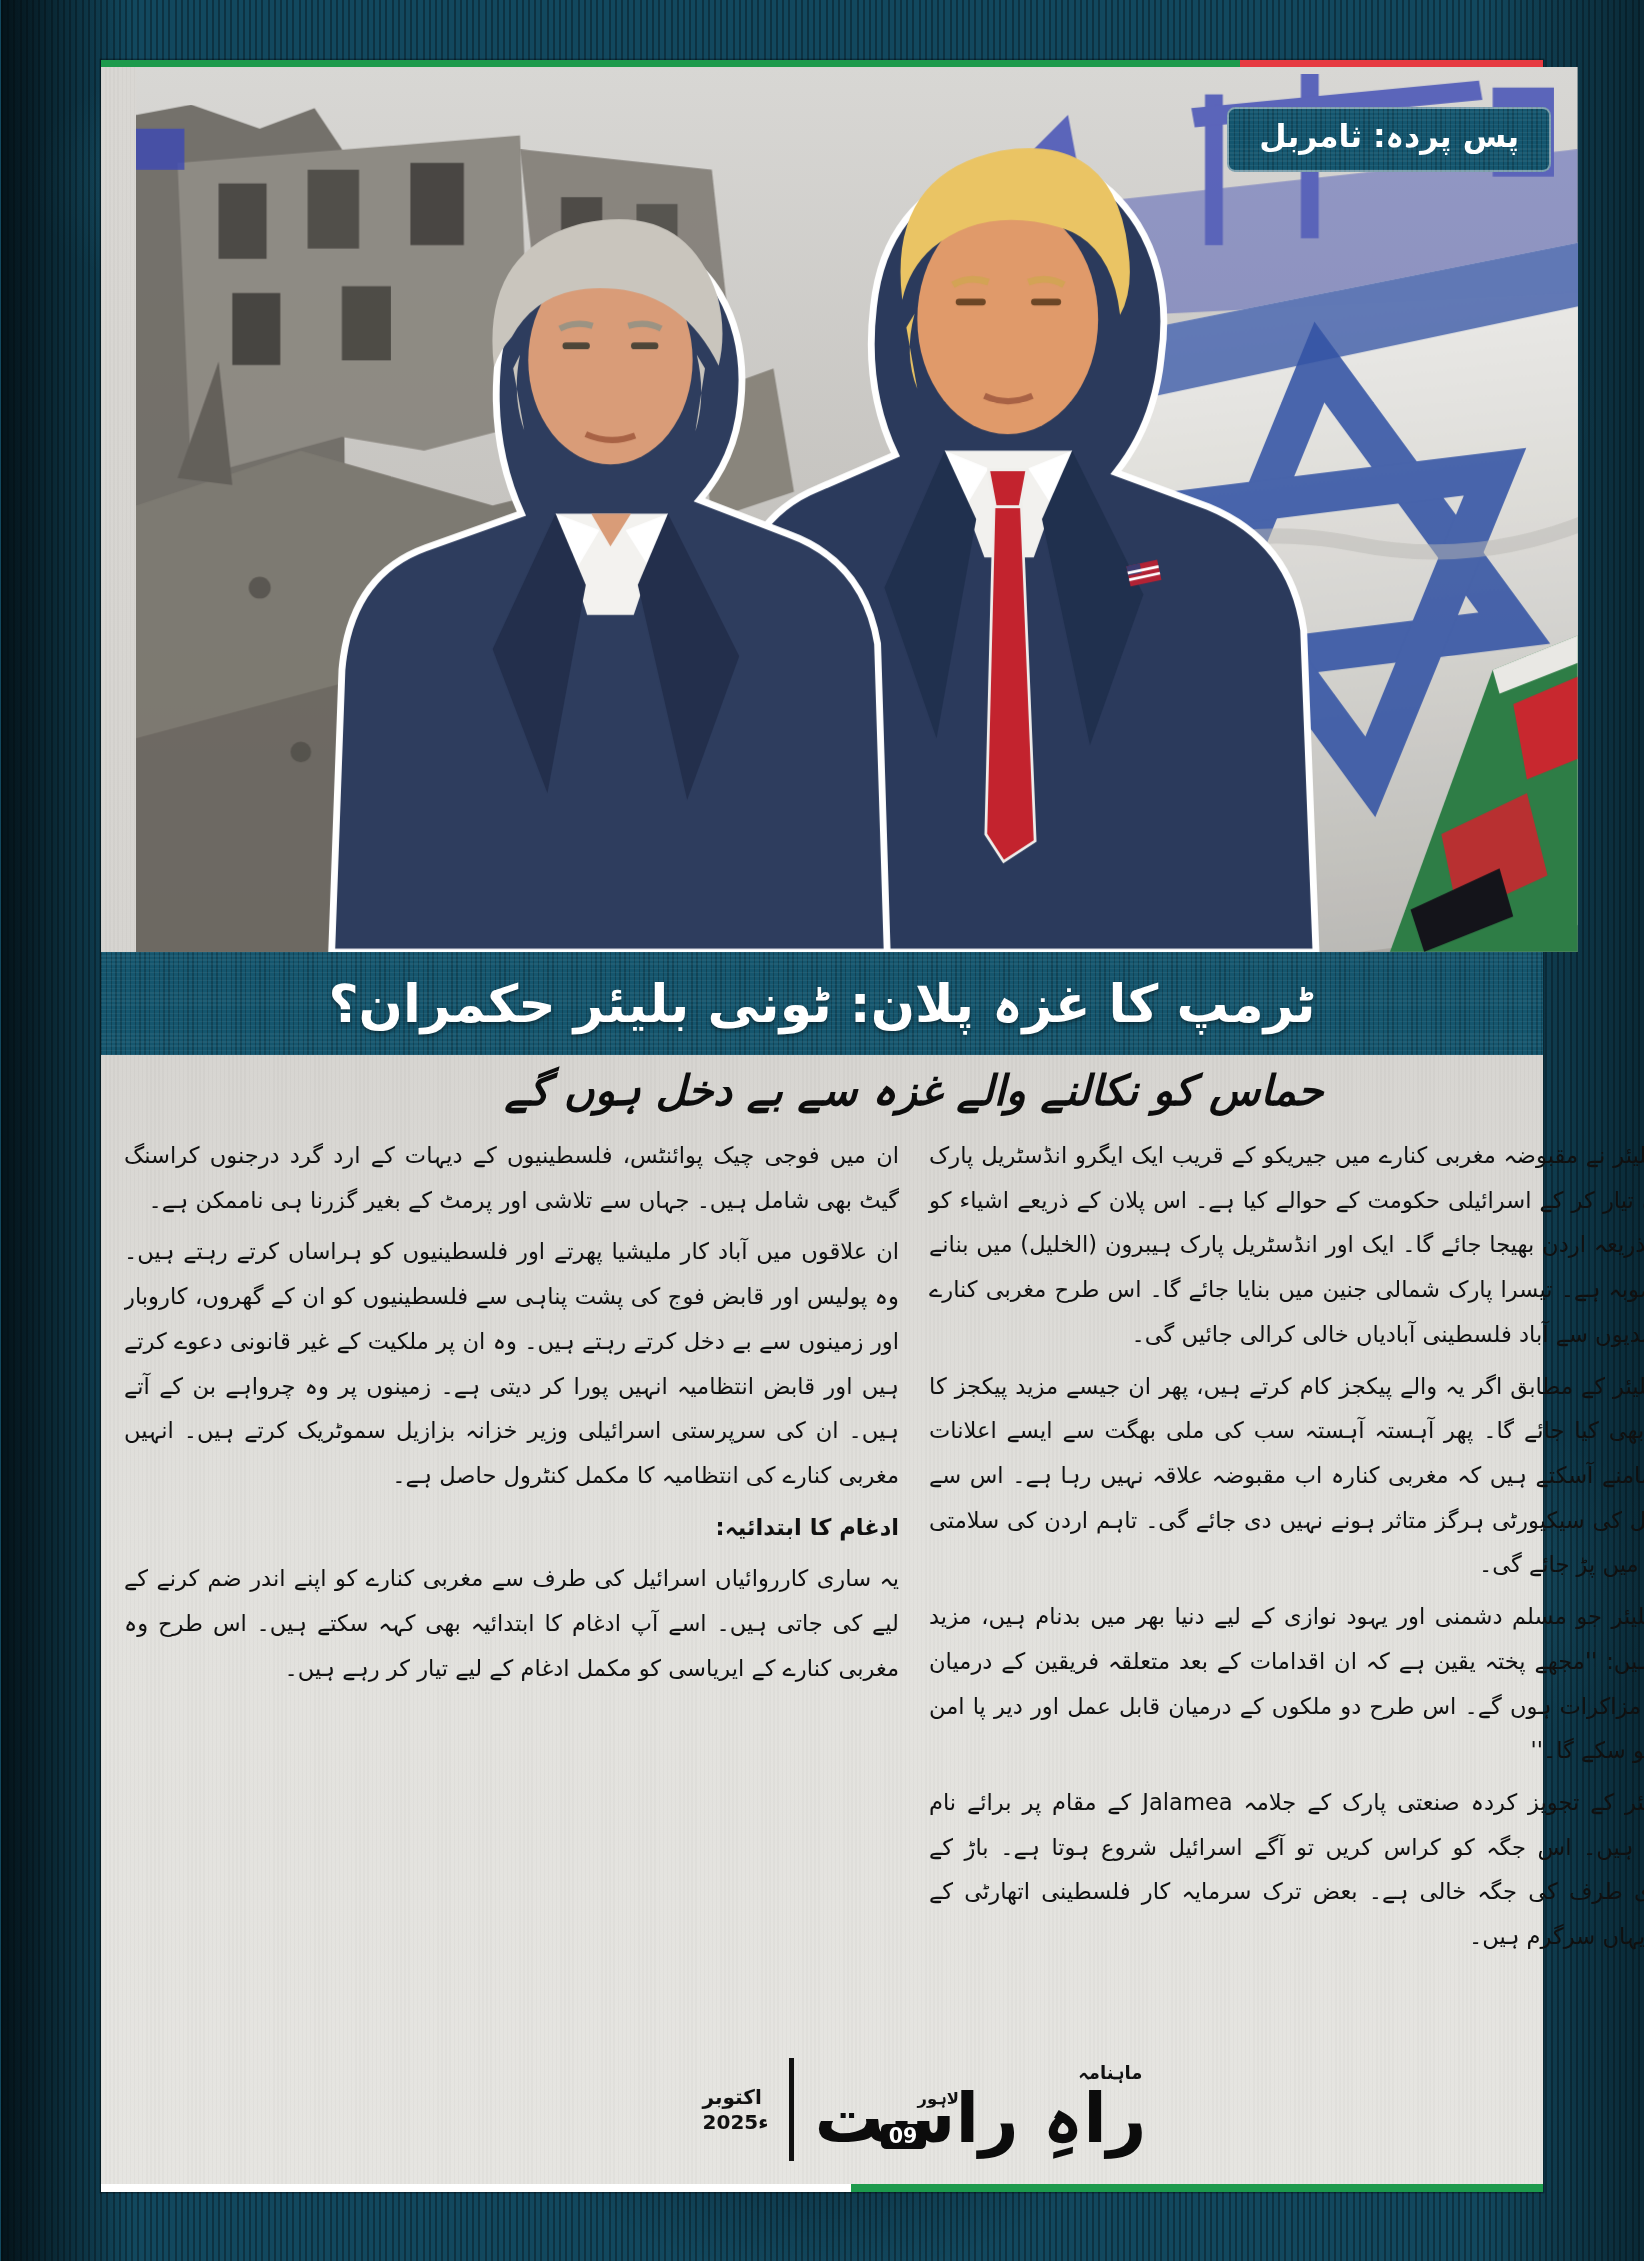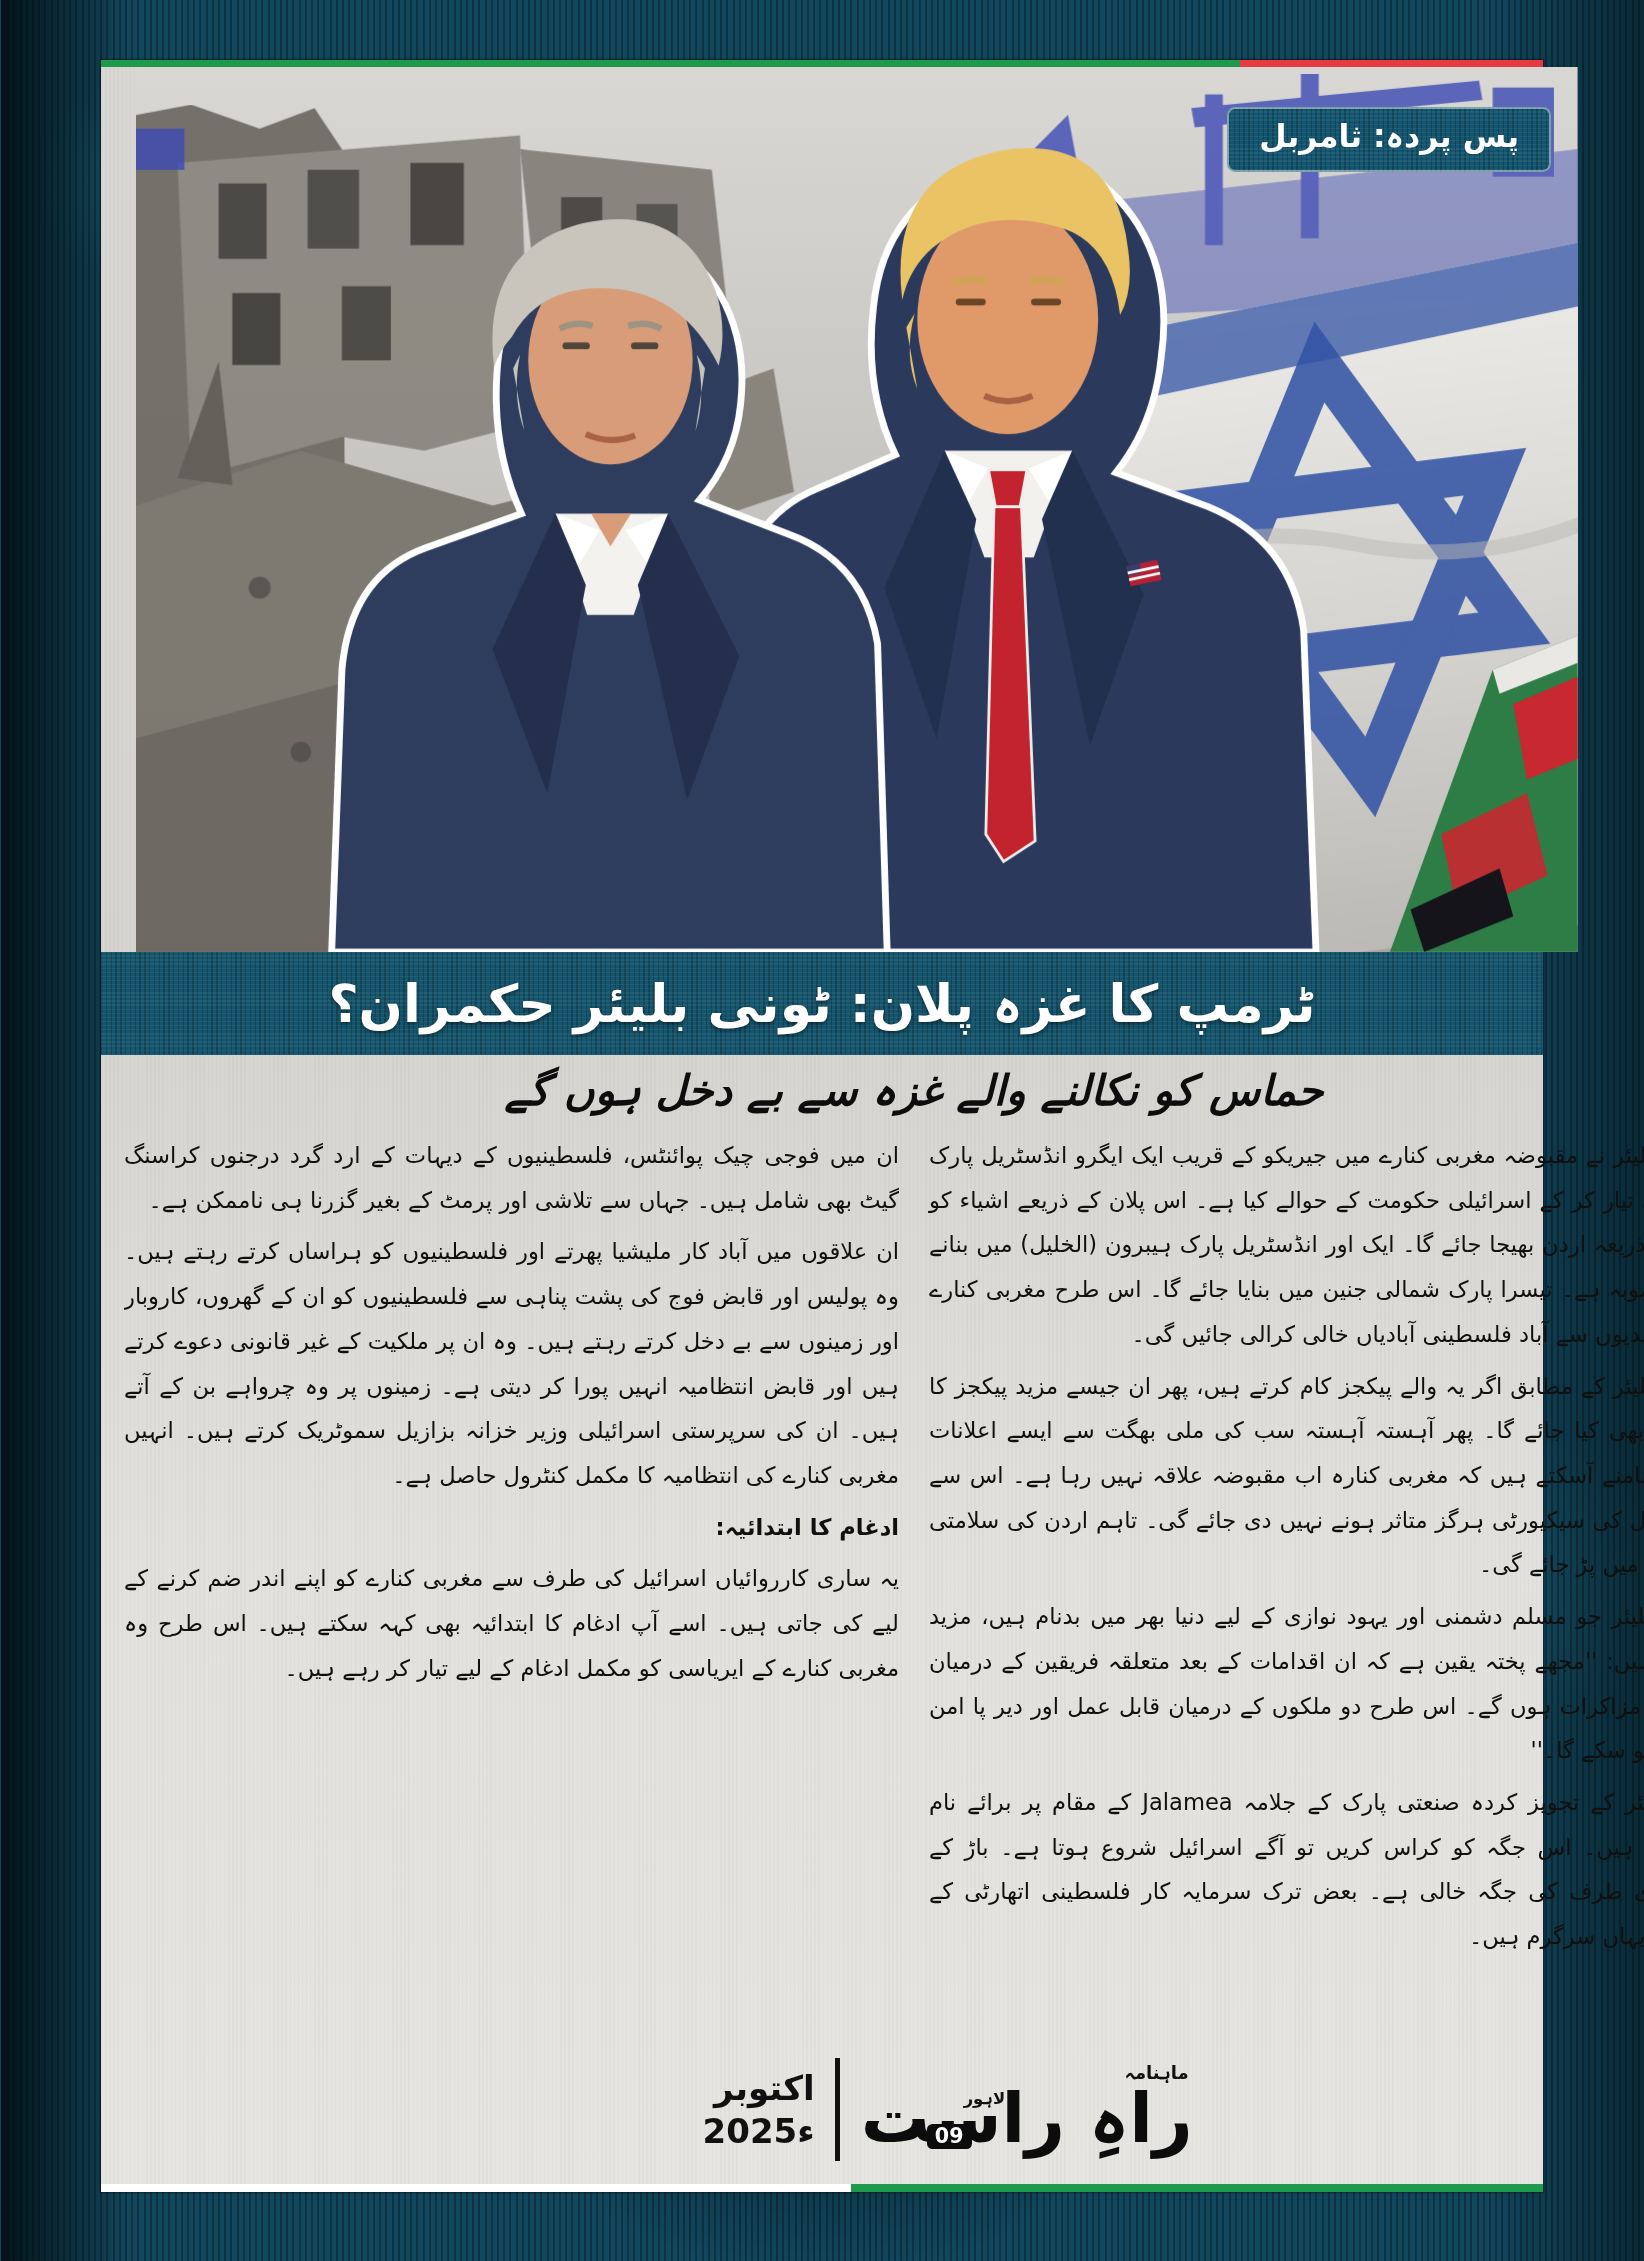--- a/index.html
+++ b/index.html
@@ -75,21 +75,21 @@
   .col p{
     margin:0 0 6.9px 0;color:#101010;
     font-size:22.6px;line-height:1.98;text-align:justify;text-justify:inter-word;
   }
   .col p.subhead{font-weight:700;margin-top:5.5px;}
 
   .footer{
     position:absolute;bottom:23px;left:37%;
     direction:ltr;display:flex;align-items:center;gap:20.6px;
   }
-  .date-block{text-align:right;color:#111;font-weight:700;font-size:34px;line-height:1.25;}
+  .date-block{text-align:left;color:#111;font-weight:700;font-size:20px;line-height:1.25;}
   .v-divider{width:4.8px;height:103px;background:#111;}
   .logo-block{position:relative;direction:rtl;text-align:left;padding-top:18px;}
   .logo-type{position:absolute;top:-4.1px;right:4.1px;font-size:18px;color:#111;font-weight:700;}
   .logo-city{position:absolute;top:23px;left:103px;font-size:16.4px;color:#111;font-weight:700;}
   .logo-name{font-size:69px;font-weight:900;color:#0c0c0c;letter-spacing:-2.1px;line-height:1;}
   .issue-no{
     position:absolute;bottom:4.1px;left:66px;background:#0c0c0c;color:#fff;
     font-size:20.6px;font-weight:700;padding:0.7px 8.2px;border-radius:5.5px;direction:ltr;
   }
 </style>

